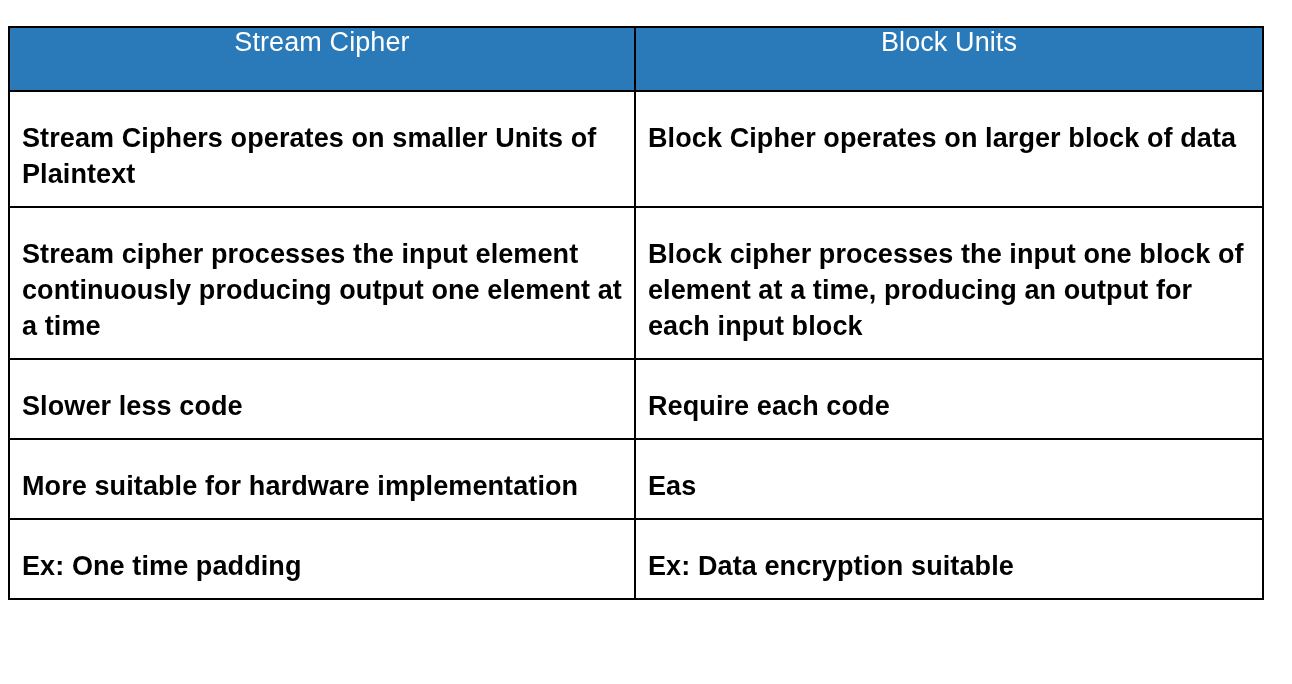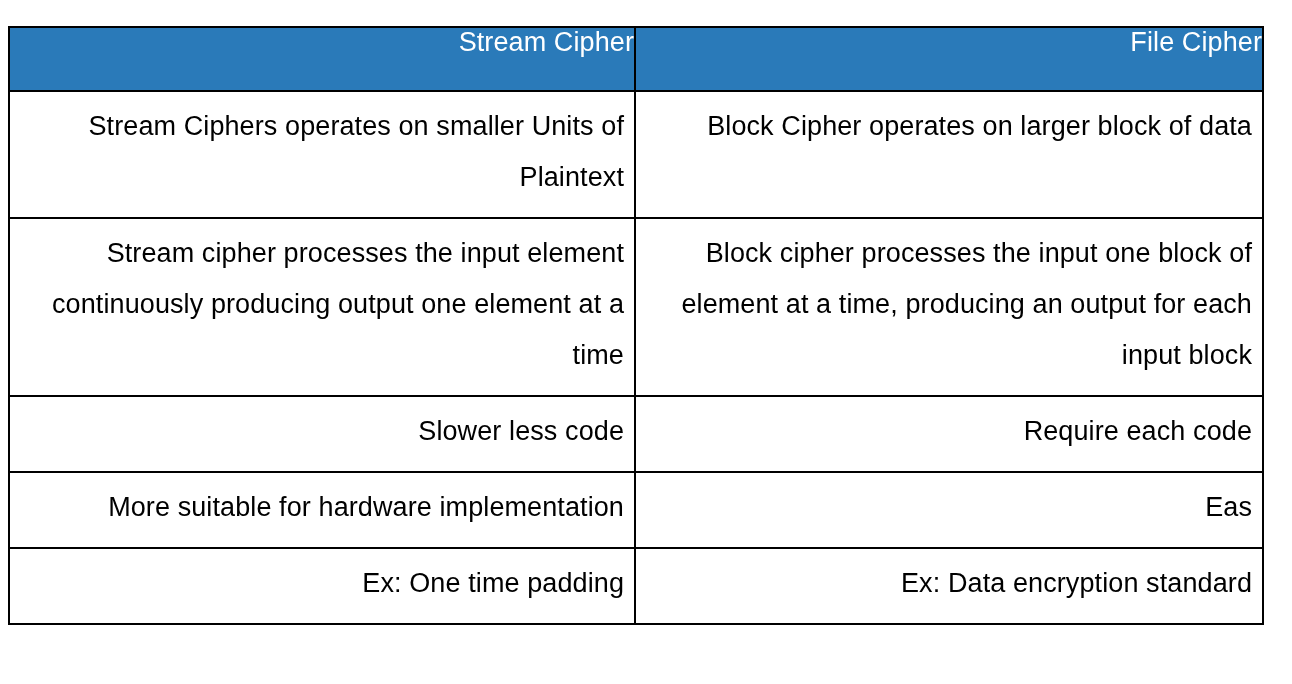--- a/index.html
+++ b/index.html
@@ -35,21 +35,20 @@
   }
 
   #comparison-table col.col-left  { width: 626px; }
   #comparison-table col.col-right { width: 628px; }
 
   #comparison-table th,
   #comparison-table td {
     border: 2px solid #000000;
     vertical-align: top;
     padding: 0;
-    text-align: right;
   }
 
   
   thead th {
     background: #2a7ab9;
     height: 62px;
     text-align: center;
     vertical-align: middle;
   }
   .th-label {
@@ -62,24 +61,24 @@
   }
 
   
   tbody td {
     background: #ffffff;
   }
   .cell-text {
     display: block;
     color: #000000;
     font-size: 27px;
-    font-weight: 400;
-    line-height: 51px;
+    font-weight: 700;
+    line-height: 36px;
     letter-spacing: 0.1px;
-    padding: 9px 10px 14px 12px;
+    padding: 28px 10px 14px 12px;
   }
 
   
   .row-h-100 td { height: 100px; }
   .row-h-70  td { height: 70px;  }
   .row-h-135 td { height: 135px; }
   .row-h-67  td { height: 67px;  }
   .row-h-66  td { height: 66px; margin-top: 30px;  }
   .row-h-65  td { height: 65px;  }
 </style>
@@ -93,21 +92,21 @@
       <col class="col-left">
       <col class="col-right">
     </colgroup>
 
     <thead>
       <tr>
         <th>
           <span class="th-label">Stream Cipher</span>
         </th>
         <th>
-          <span class="th-label">File Cipher</span>
+          <span class="th-label">Block Units</span>
         </th>
       </tr>
     </thead>
 
     <tbody>
 
       <tr class="row-h-100">
         <td>
           <span class="cell-text">Stream Ciphers operates on smaller Units of Plaintext</span>
         </td>
@@ -142,21 +141,21 @@
         <td>
           <span class="cell-text">Eas</span>
         </td>
       </tr>
 
       <tr class="row-h-66">
         <td>
           <span class="cell-text">Ex: One time padding</span>
         </td>
         <td>
-          <span class="cell-text">Ex: Data encryption standard</span>
+          <span class="cell-text">Ex: Data encryption suitable</span>
         </td>
       </tr>
 
 
     </tbody>
   </table>
 
 </div>
 
 </body></html>

